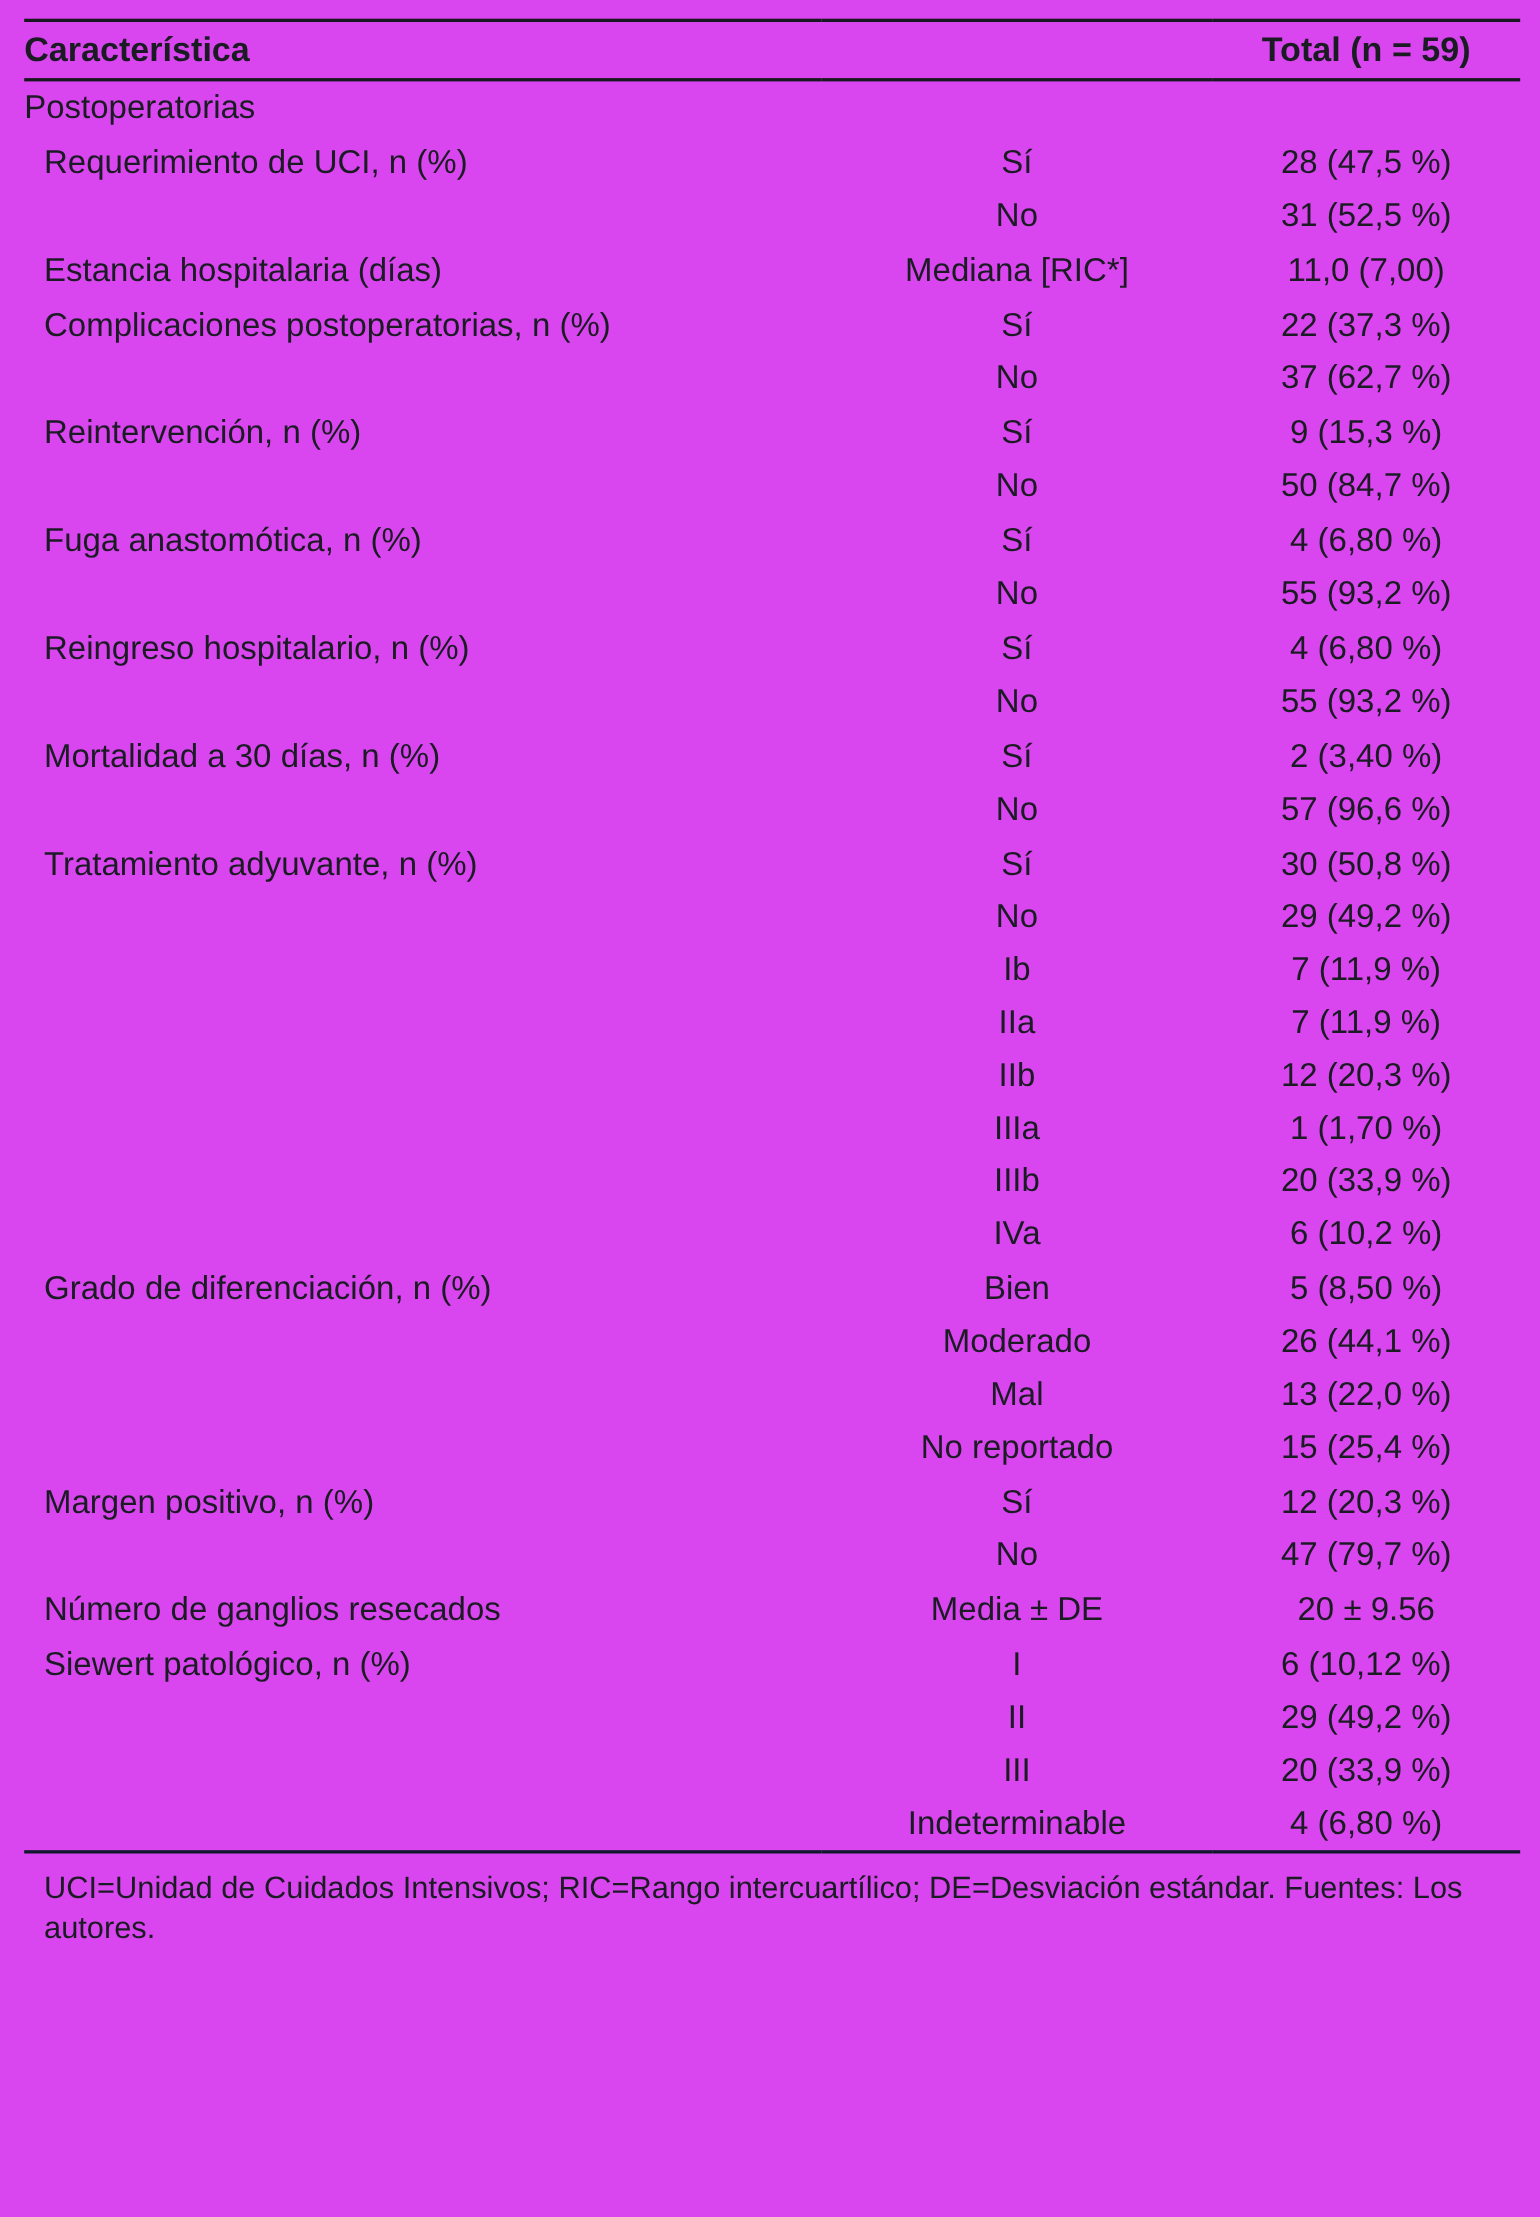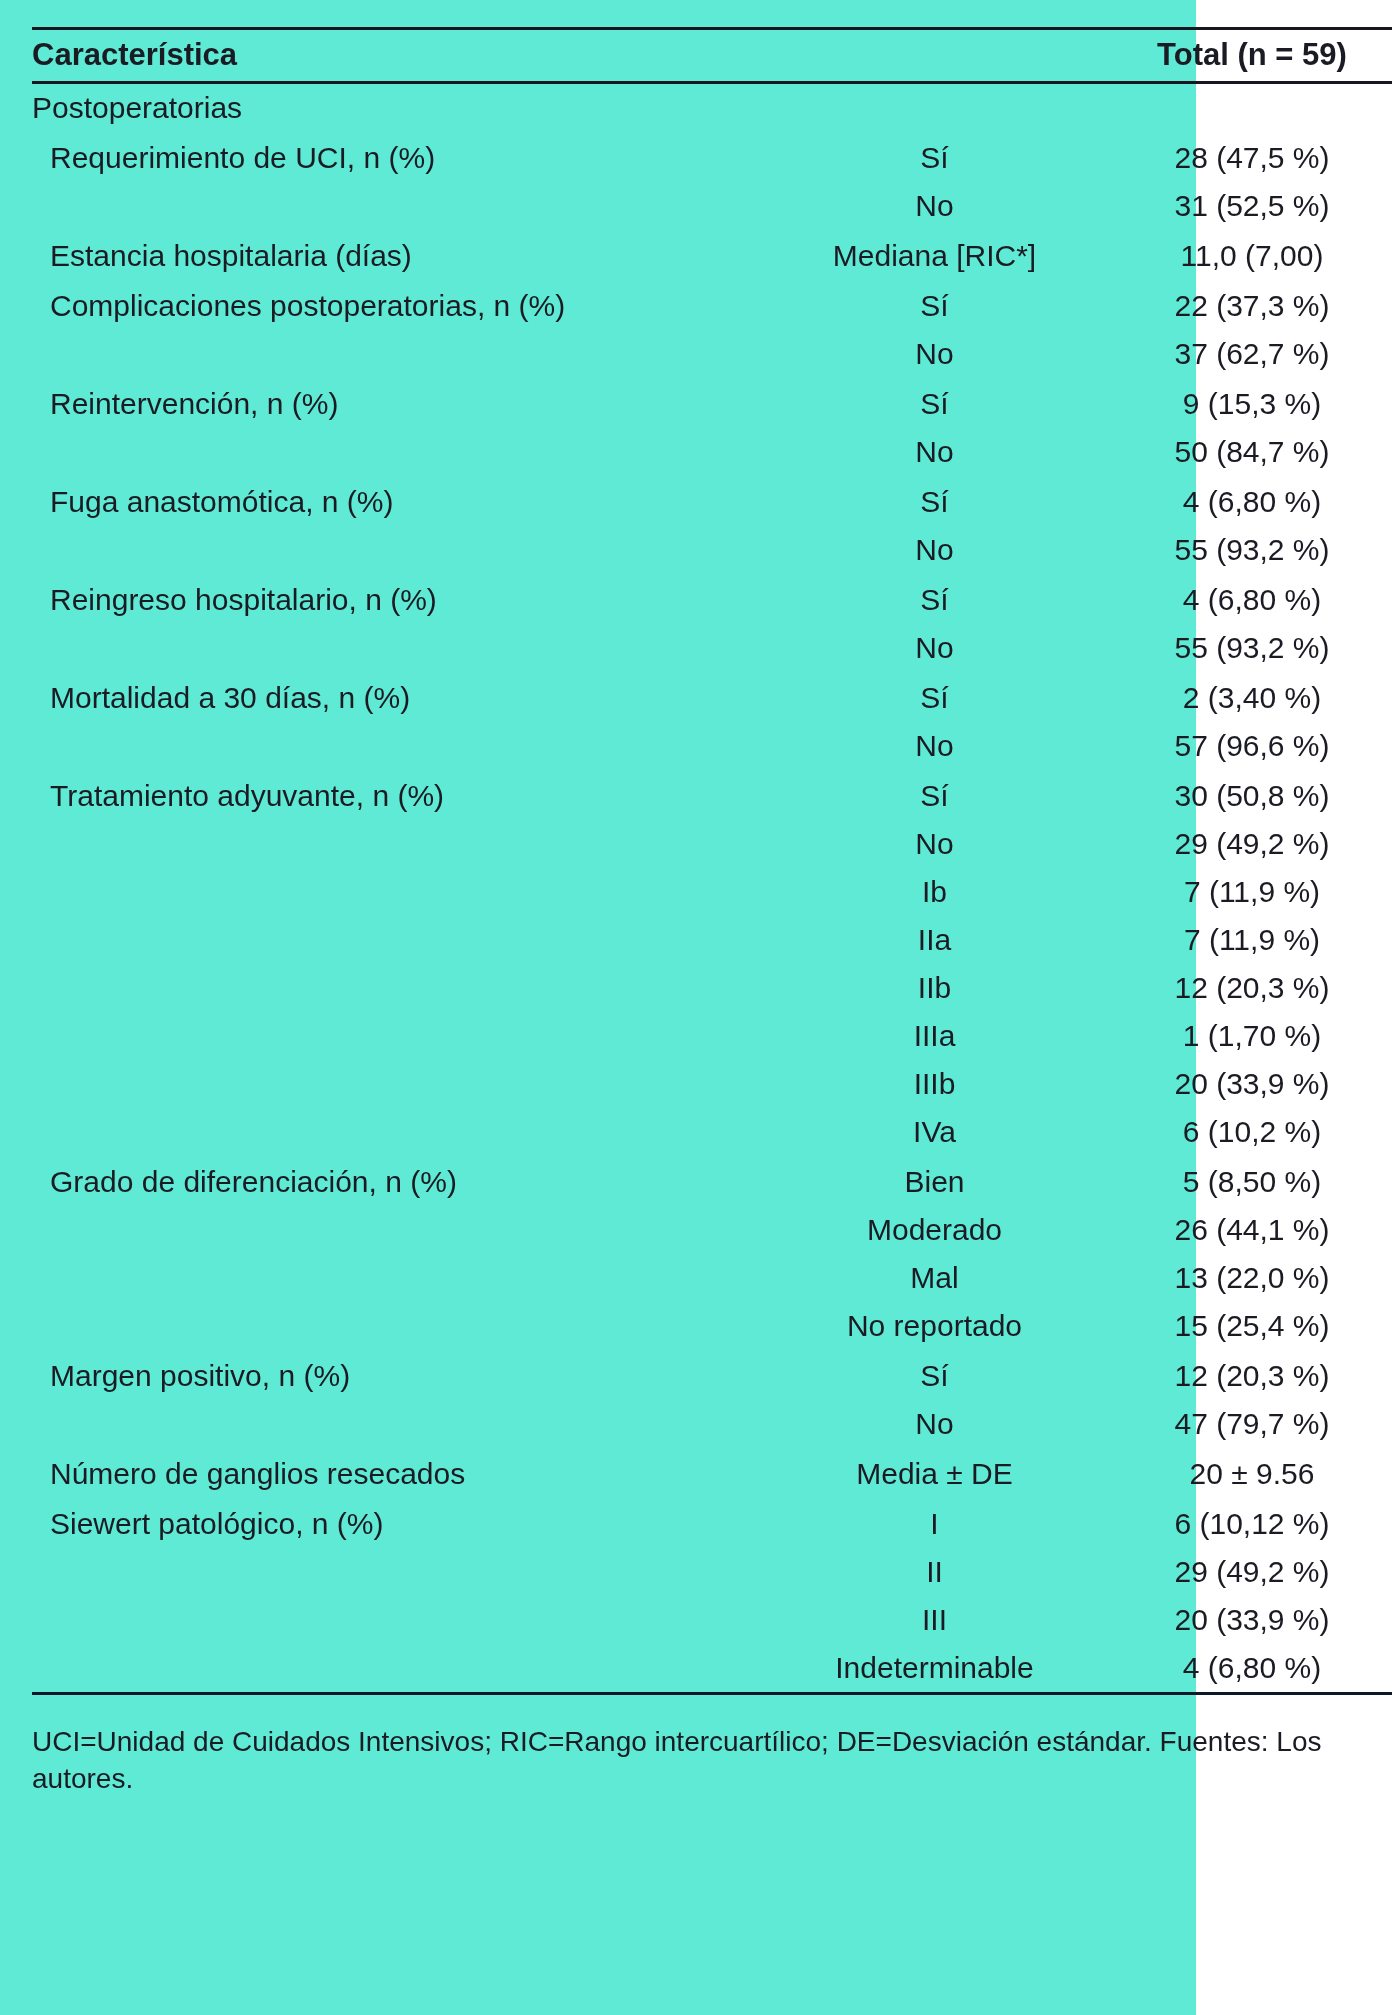--- a/index.html
+++ b/index.html
@@ -5,25 +5,25 @@
   html, body {
     margin: 0;
     padding: 0;
     background: #ffffff;
   }
   body {
     font-family: "Liberation Sans", sans-serif;
     color: #1b1b24;
   }
   .page {
-    width: 1196px;
+    width: 1400px;
     min-height: 2015px;
     box-sizing: border-box;
-    padding: 12px;
-    background: #5eead4;
+    padding: 2px;
+    background: #d946ef;
     position: relative;
   }
   .table-wrap {
     padding: 15px 20px 0 20px;
     box-sizing: border-box;
   }
   table.stats {
     width: 1360px;
     border-collapse: collapse;
     table-layout: fixed;
@@ -80,21 +80,21 @@
     padding-left: 18px;
   }
   tr.sub td.label {
     padding-left: 18px;
   }
   tr.first-of-group td {
     padding-top: 11px;
   }
   .footnote {
     width: 1360px;
-    margin: 16px auto;
+    margin: 0 auto;
     padding: 13px 20px 0 20px;
     box-sizing: border-box;
     font-size: 28px;
     line-height: 1.32;
     text-align: left;
   }
   .footnote p {
     margin: 0;
     max-width: 1325px;
   }

